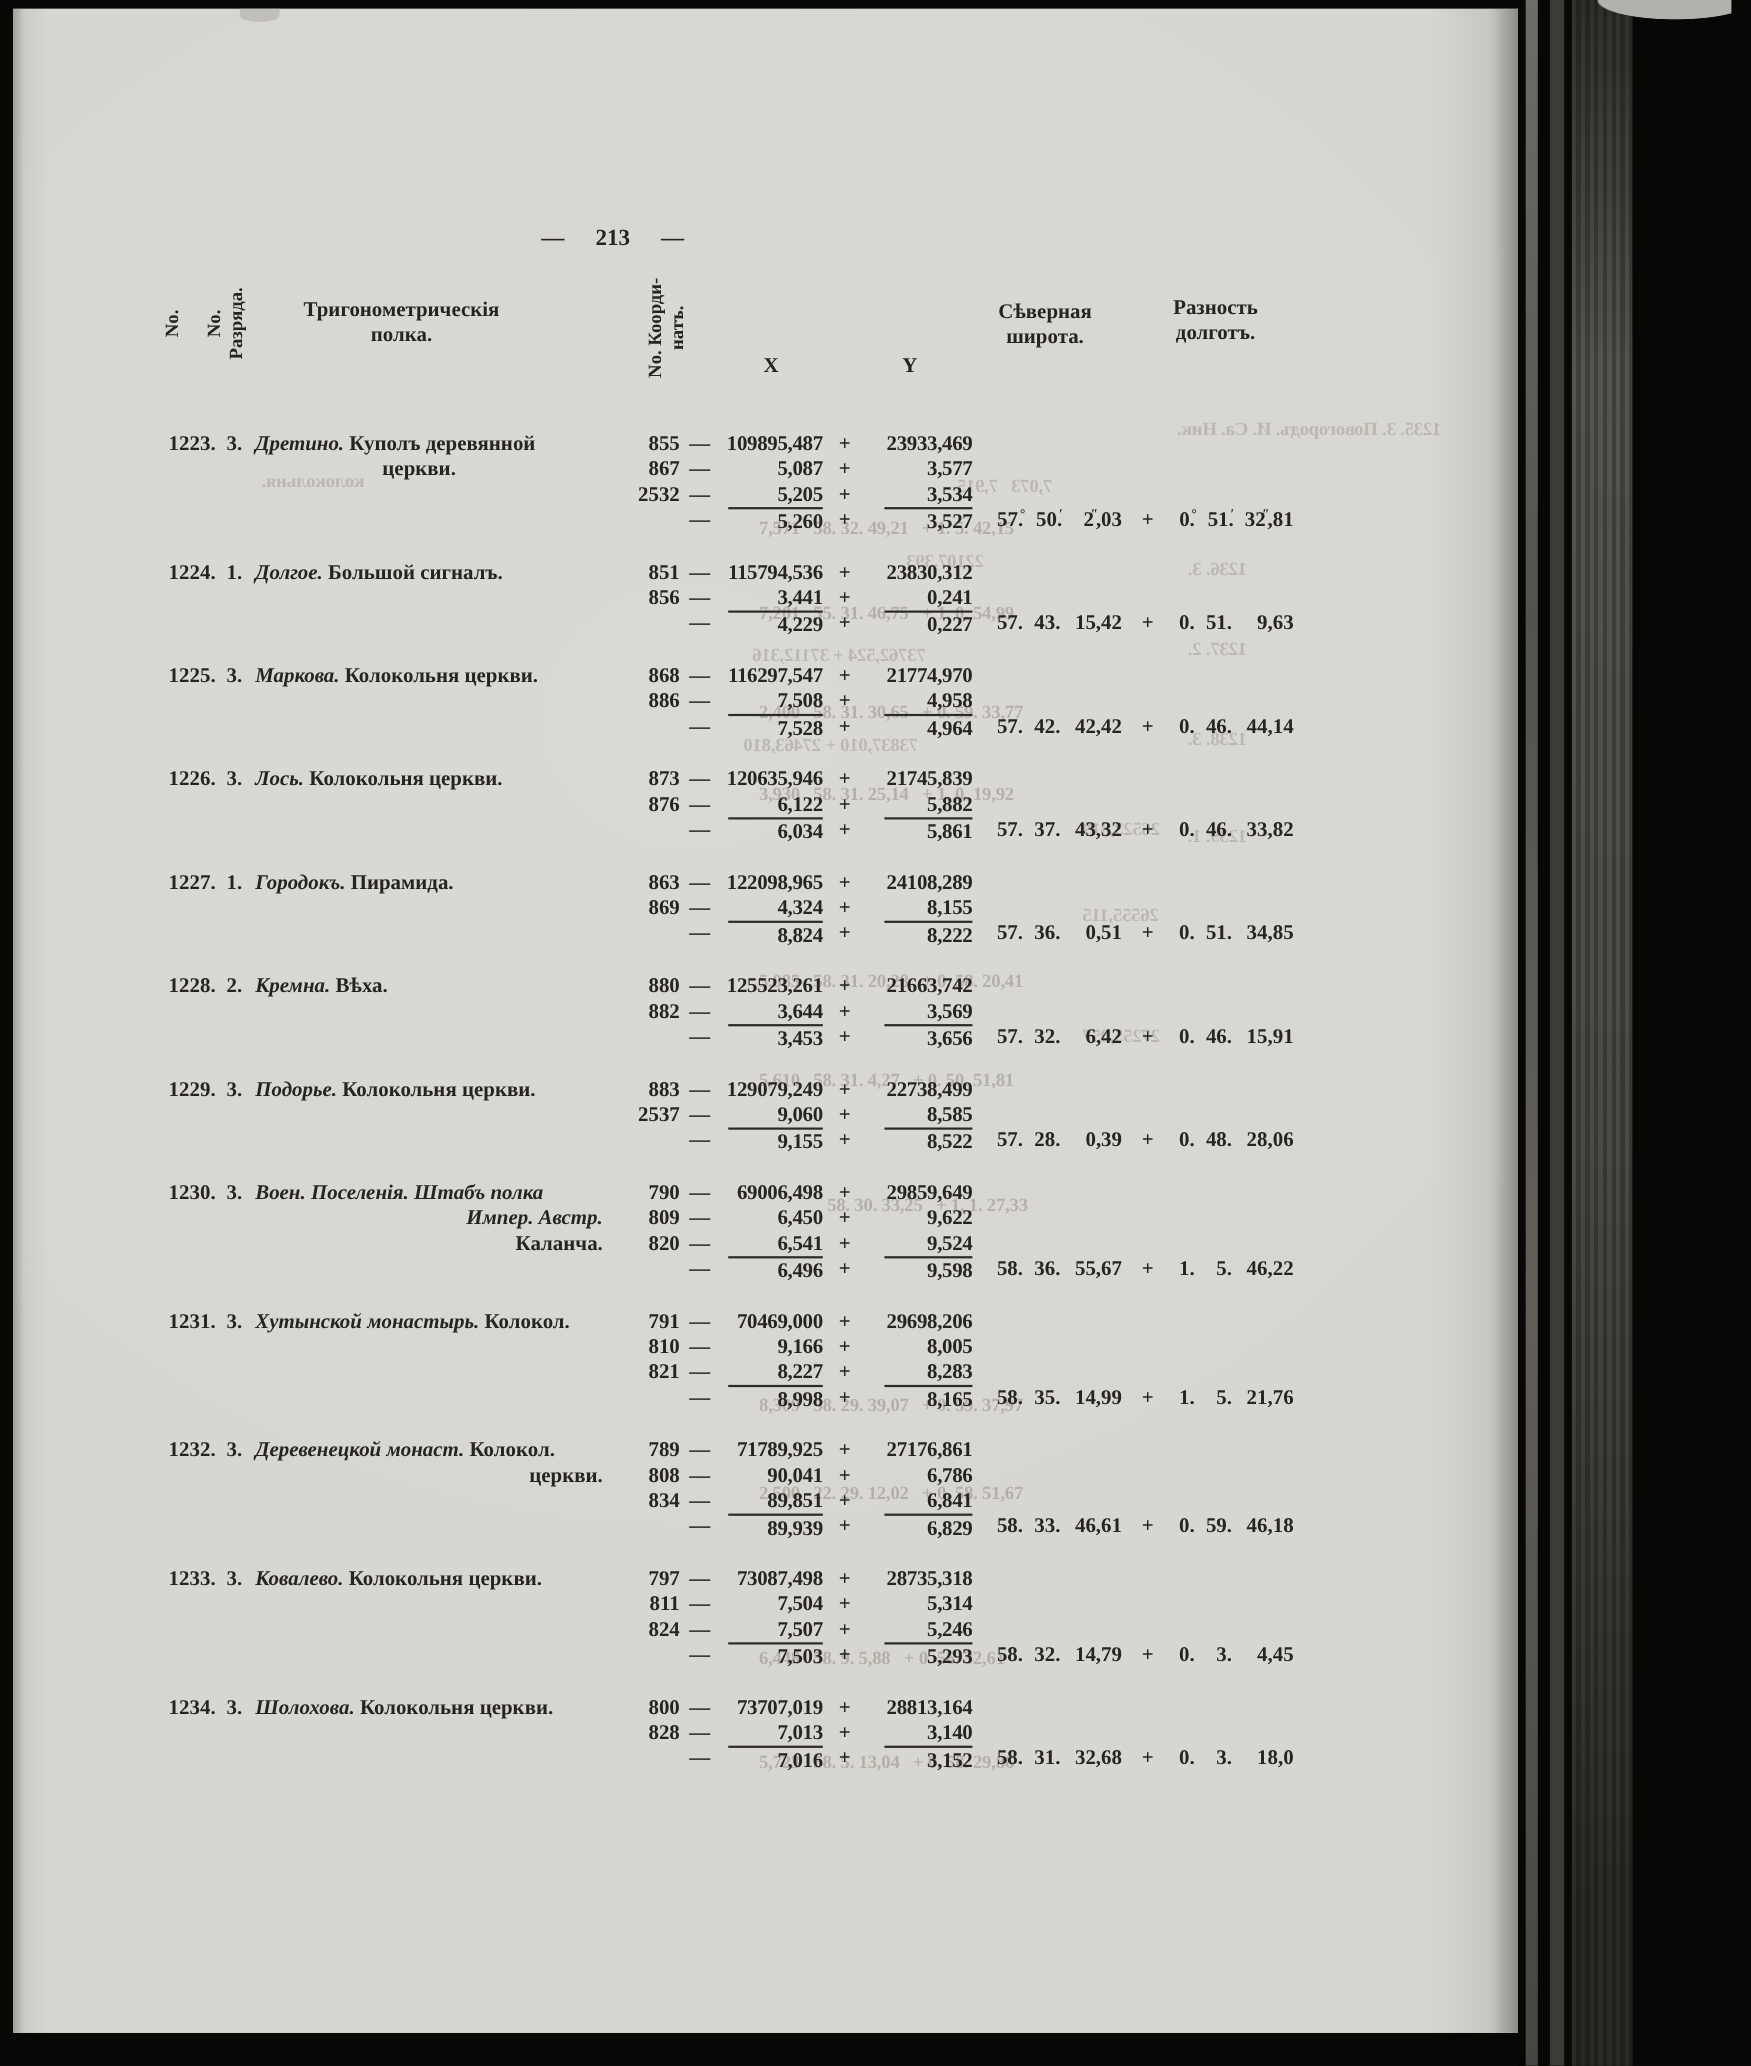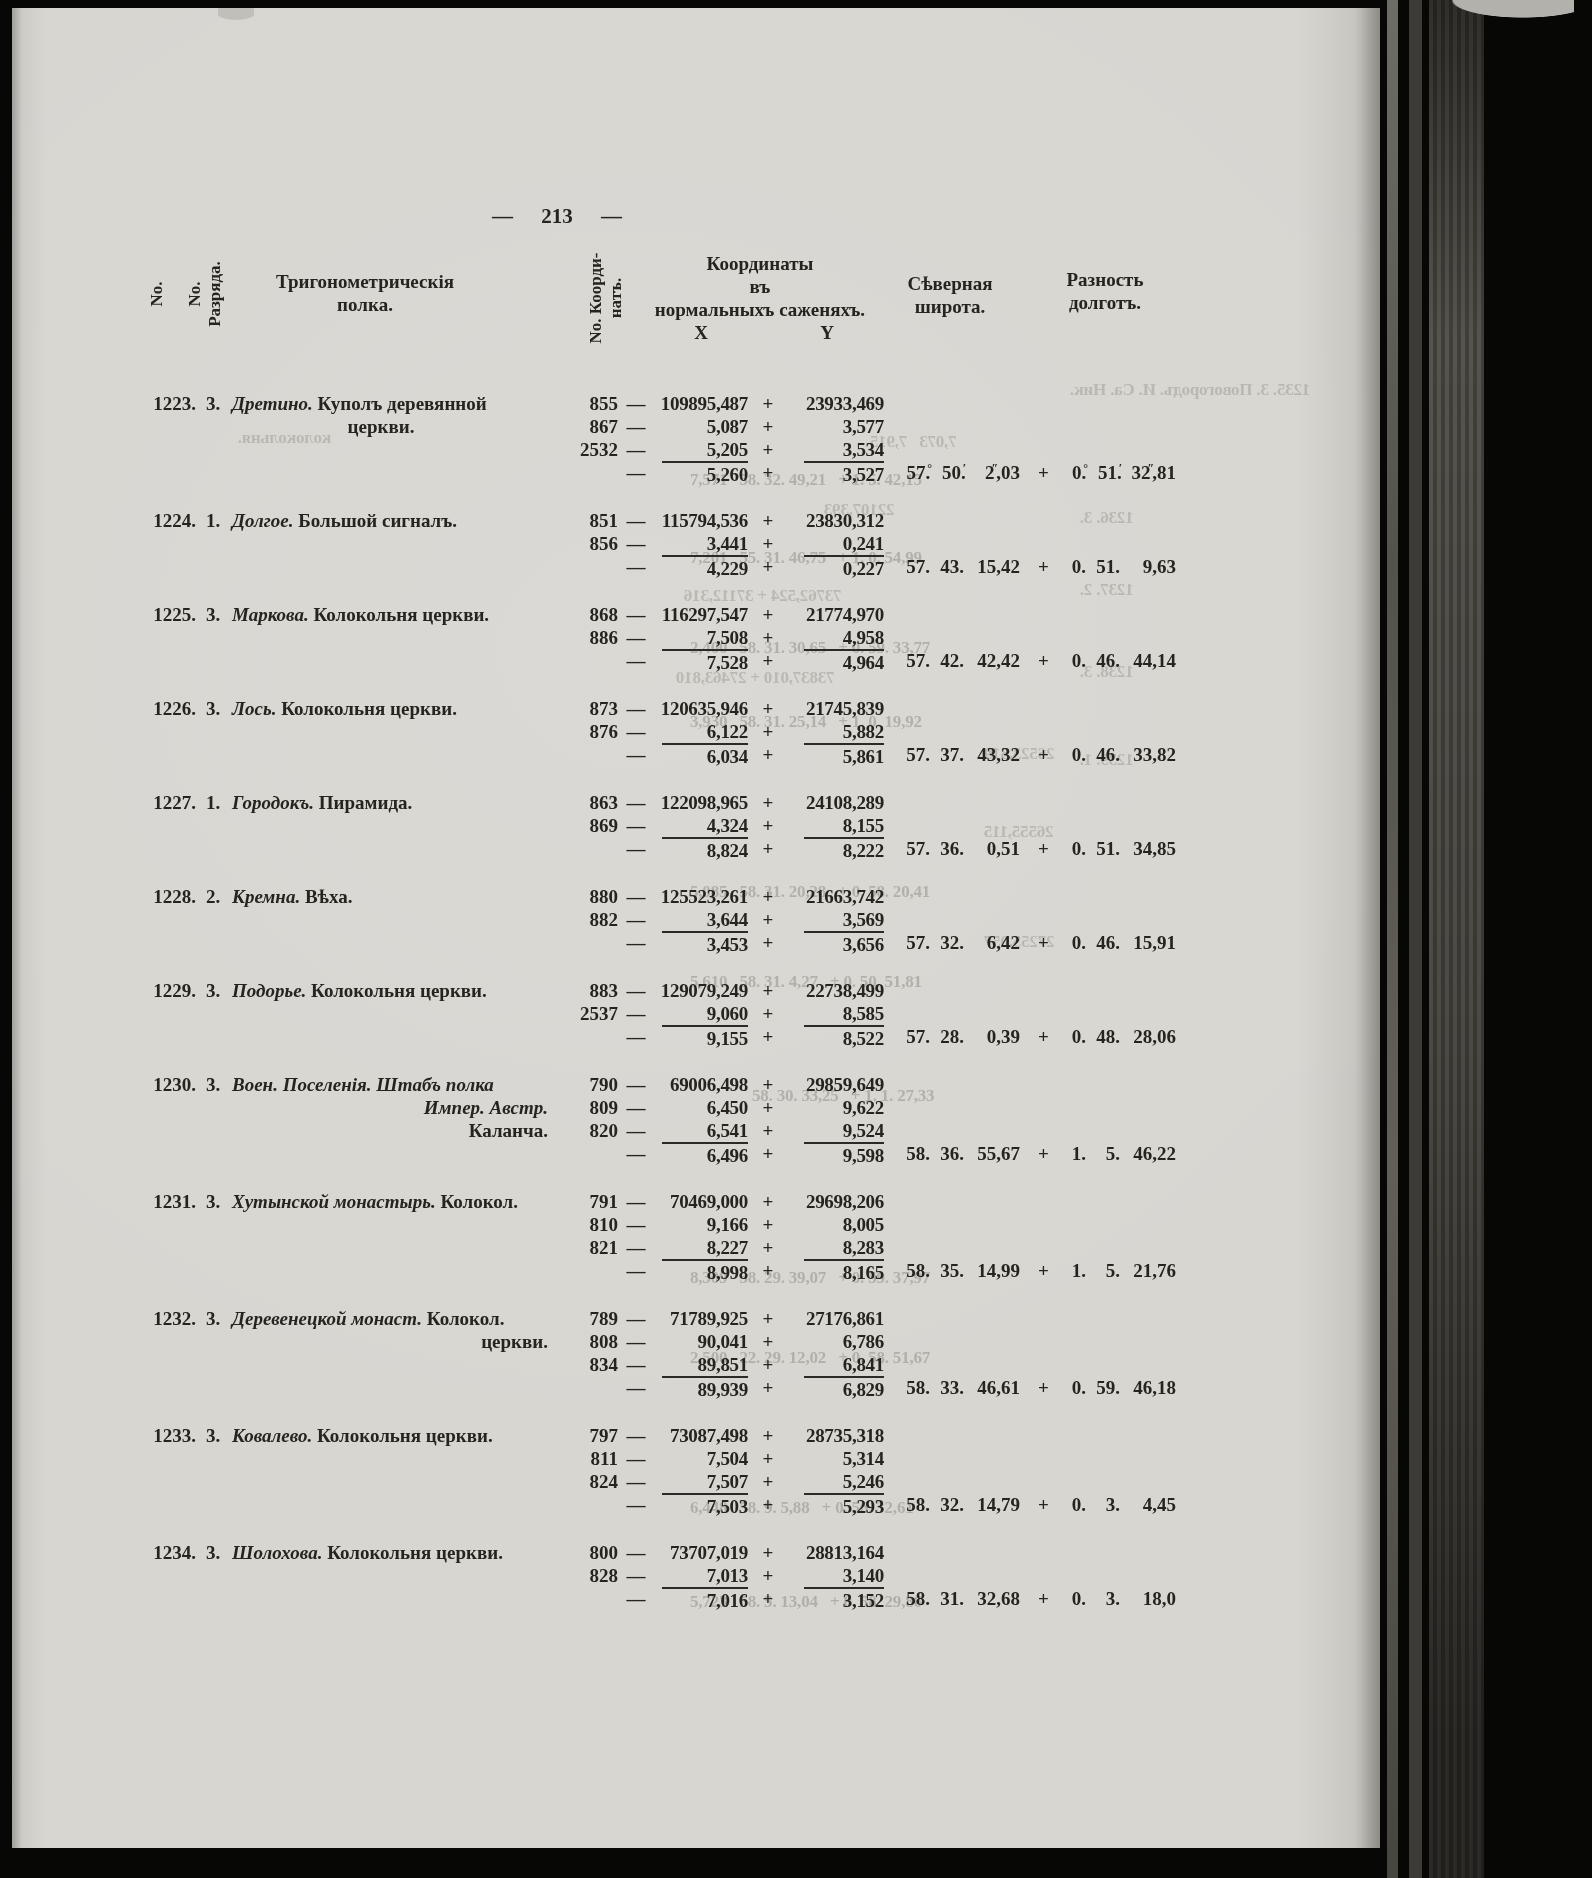--- a/index.html
+++ b/index.html
@@ -89,25 +89,20 @@
     <div>
       <div>No. Коорди-</div>
       <div>натъ.</div>
     </div>
   </div>
 
   <div class="hdr" style="left:238px;top:262px;width:230px;">
     <div>Тригонометрическія</div>
     <div>полка.</div>
   </div>
-  <div class="hdr" style="left:598px;top:244px;width:300px;">
-    <div>Координаты</div>
-    <div>въ</div>
-    <div>нормальныхъ саженяхъ.</div>
-  </div>
   <div class="hdr" style="left:664px;top:313px;width:50px;">
     <span>X</span>
   </div>
   <div class="hdr" style="left:790px;top:313px;width:50px;">
     <span>Y</span>
   </div>
   <div class="hdr" style="left:858px;top:264px;width:160px;">
     <div>Сѣверная</div>
     <div>широта.</div>
   </div>

